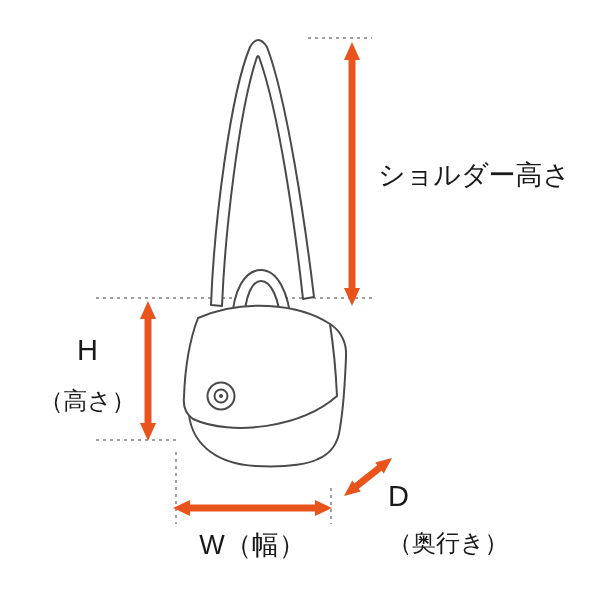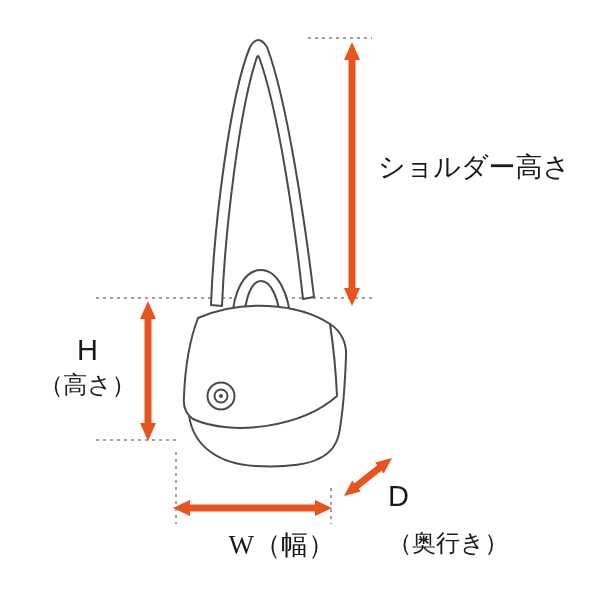--- a/index.html
+++ b/index.html
@@ -19,25 +19,25 @@
     overflow:hidden;
   }
   .canvas svg{position:absolute;left:0;top:0;}
   .label{
     position:absolute;
     color:var(--text-color);
     font-weight:500;
     white-space:nowrap;
     line-height:1.15;
   }
-  .label-shoulder{left:378px;top:152px;font-size:27px;}
+  .label-shoulder{left:378px;top:160px;font-size:27px;}
   .label-h-block{left:25px;top:334px;width:125px;text-align:center;}
   .label-h-abbr{font-size:29px;}
-  .label-h-name{font-size:24px;margin-top:4px;}
-  .label-w{left:170px;top:530px;width:165px;text-align:right;font-size:27px;font-family:Liberation Serif, serif;}
+  .label-h-name{font-size:24px;margin-top:20px;}
+  .label-w{left:170px;top:530px;width:165px;text-align:center;font-size:27px;}
   .label-d-block{left:388px;top:480px;text-align:left;}
   .label-d-abbr{font-size:29px;}
   .label-d-name{font-size:24px;margin-top:16px;}
   .guide{stroke:var(--guide-color);stroke-width:2;stroke-dasharray:3 4;fill:none;}
   .art{stroke:var(--line-color);stroke-width:2;fill:none;stroke-linecap:round;stroke-linejoin:round;}
   .art-fill{stroke:var(--line-color);stroke-width:2;fill:var(--bg-color);stroke-linejoin:round;}
   .arrow-line{stroke:var(--arrow-color);stroke-width:7;fill:none;}
   .arrow-head{fill:var(--arrow-color);stroke:none;}
 </style>
 </head>

